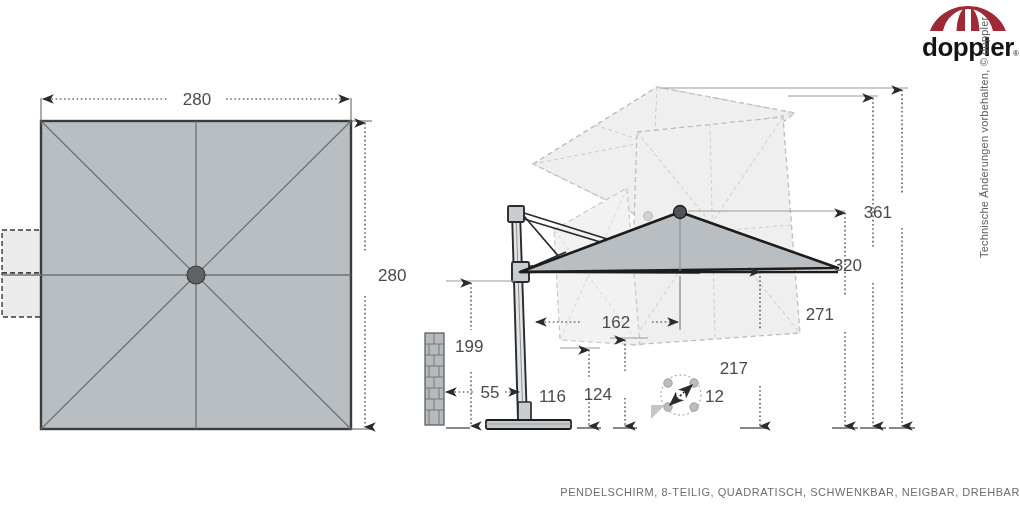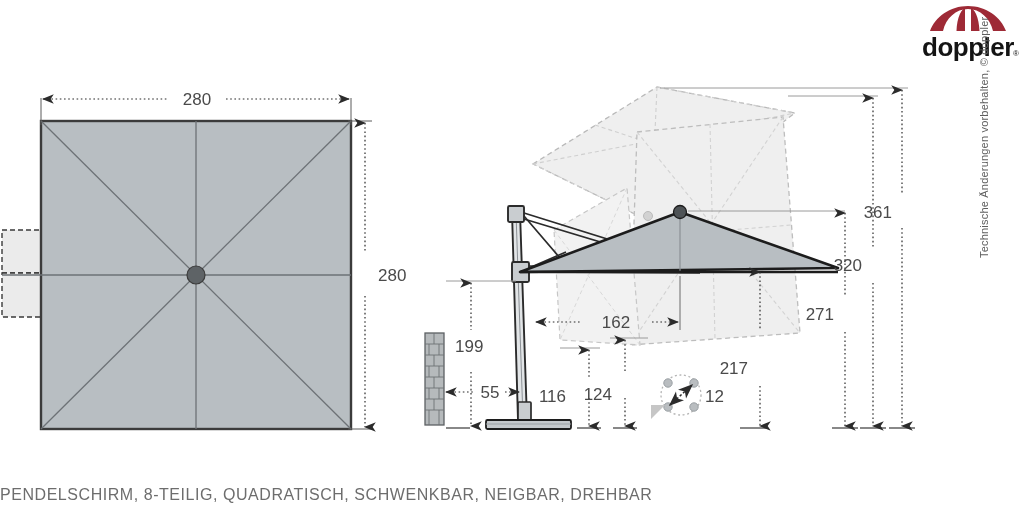--- a/index.html
+++ b/index.html
@@ -1,22 +1,22 @@
 <!DOCTYPE html>
 <html><head>
 <meta charset="utf-8">
 <style>
   html,body{margin:0;padding:0;background:#ffffff;}
   body{width:1020px;height:505px;position:relative;overflow:hidden;
        font-family:"Liberation Sans",sans-serif;color:#3a3a3a;}
   #stage{position:absolute;left:0;top:0;width:1020px;height:505px;}
   svg.layer{position:absolute;left:0;top:0;width:1020px;height:505px;}
   .dimtxt{font-family:"Liberation Sans",sans-serif;font-size:17px;fill:#4a4a4a;}
-  #caption{position:absolute;left:0;top:486px;width:1020px;text-align:left;
-           font-size:16px;letter-spacing:.55px;color:#6d6d6d;}
+  #caption{position:absolute;left:0;top:486px;width:1020px;text-align:right;
+           font-size:11px;letter-spacing:.55px;color:#6d6d6d;}
   #copyright{position:absolute;left:978px;top:258px;width:230px;
              transform:rotate(-90deg);transform-origin:0 0;
              font-size:11px;color:#5e5e5e;letter-spacing:.2px;white-space:nowrap;}
   #logo{position:absolute;right:0;top:0;width:104px;height:70px;}
   #logo svg{display:block;}
 </style>
 </head>
 <body>
 
 <div id="stage">

